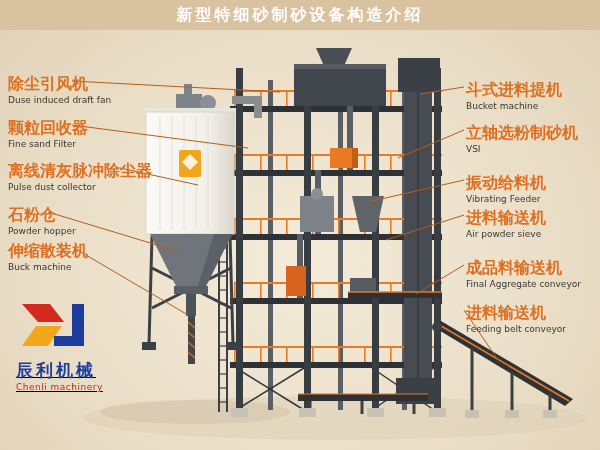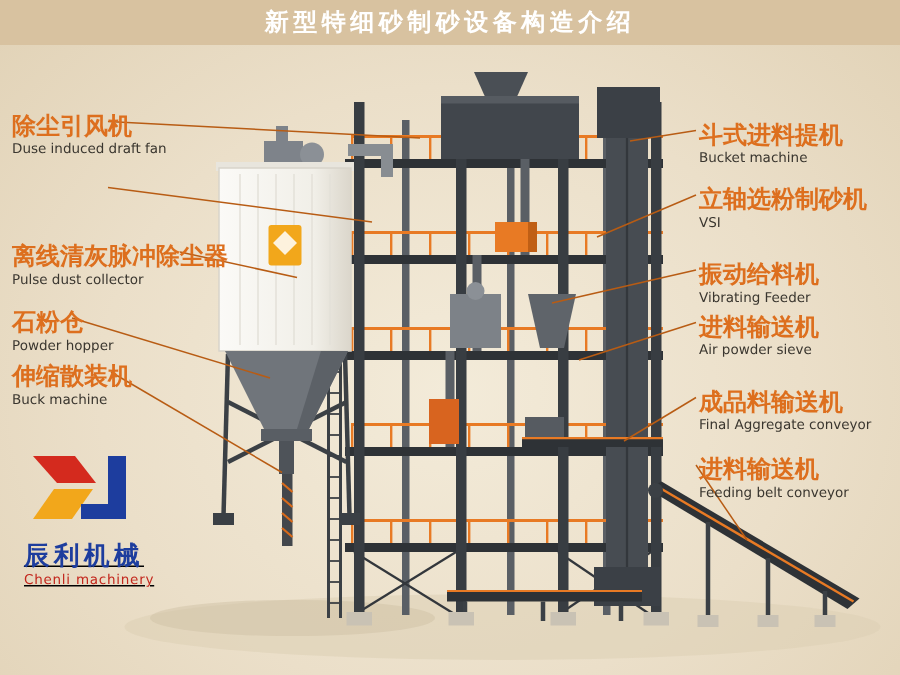--- a/index.html
+++ b/index.html
@@ -239,20 +239,24 @@
       <polyline points="464,215 386,240"></polyline>
       <polyline points="464,265 416,294"></polyline>
       <polyline points="464,310 498,360"></polyline>
     </g>
   </svg>
 
   <div class="label left" style="top:74px">
     <div class="zh">除尘引风机</div>
     <div class="en">Duse induced draft fan</div>
   </div>
+  <div class="label left" style="top:118px">
+    <div class="zh">颗粒回收器</div>
+    <div class="en">Fine sand Filter</div>
+  </div>
   <div class="label left" style="top:161px">
     <div class="zh">离线清灰脉冲除尘器</div>
     <div class="en">Pulse dust collector</div>
   </div>
   <div class="label left" style="top:205px">
     <div class="zh">石粉仓</div>
     <div class="en">Powder hopper</div>
   </div>
   <div class="label left" style="top:241px">
     <div class="zh">伸缩散装机</div>

